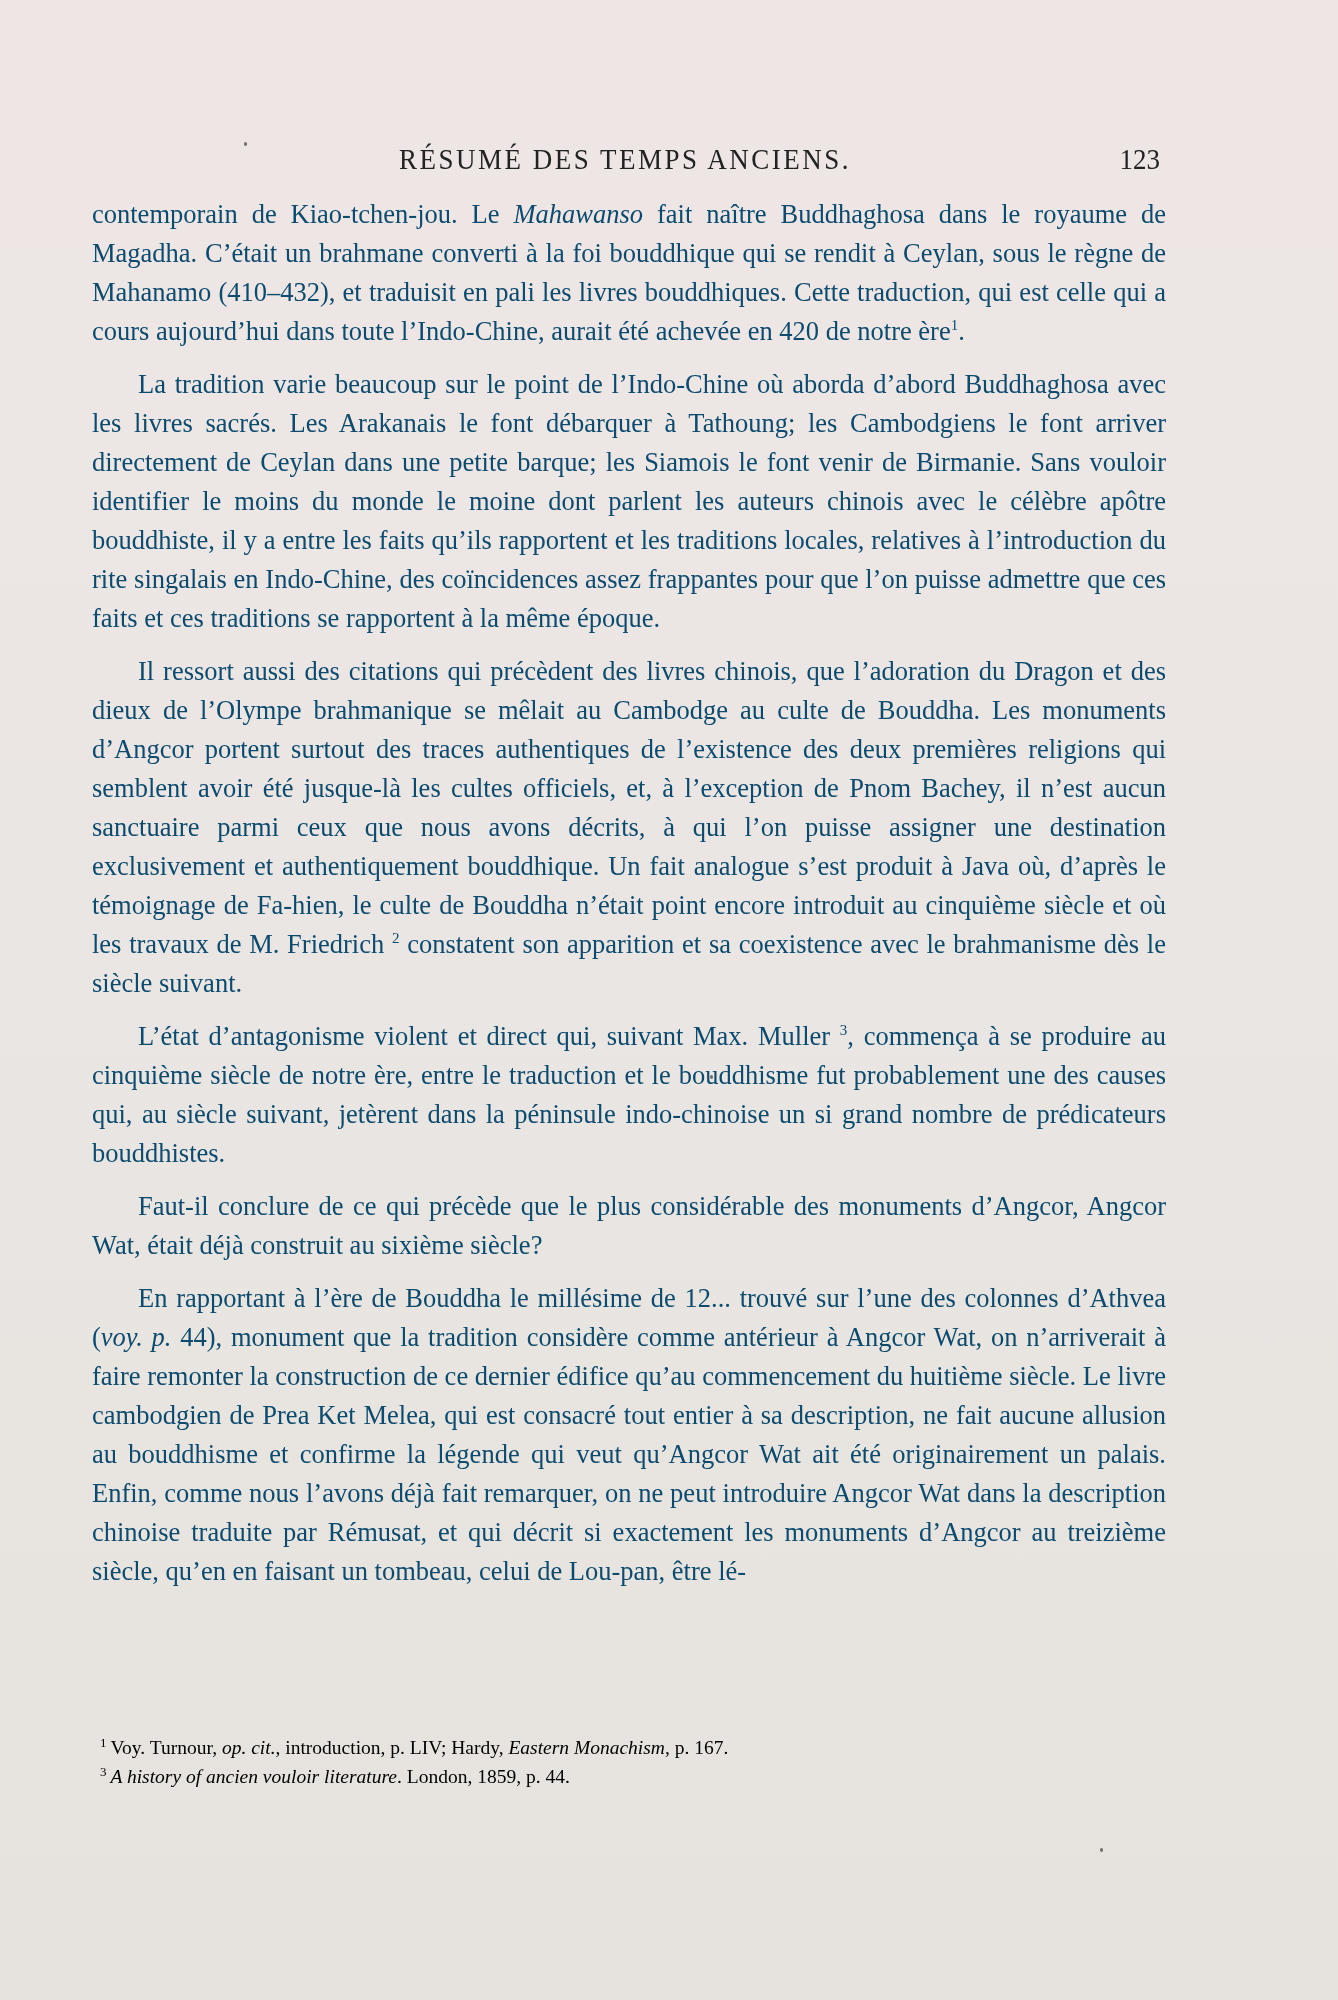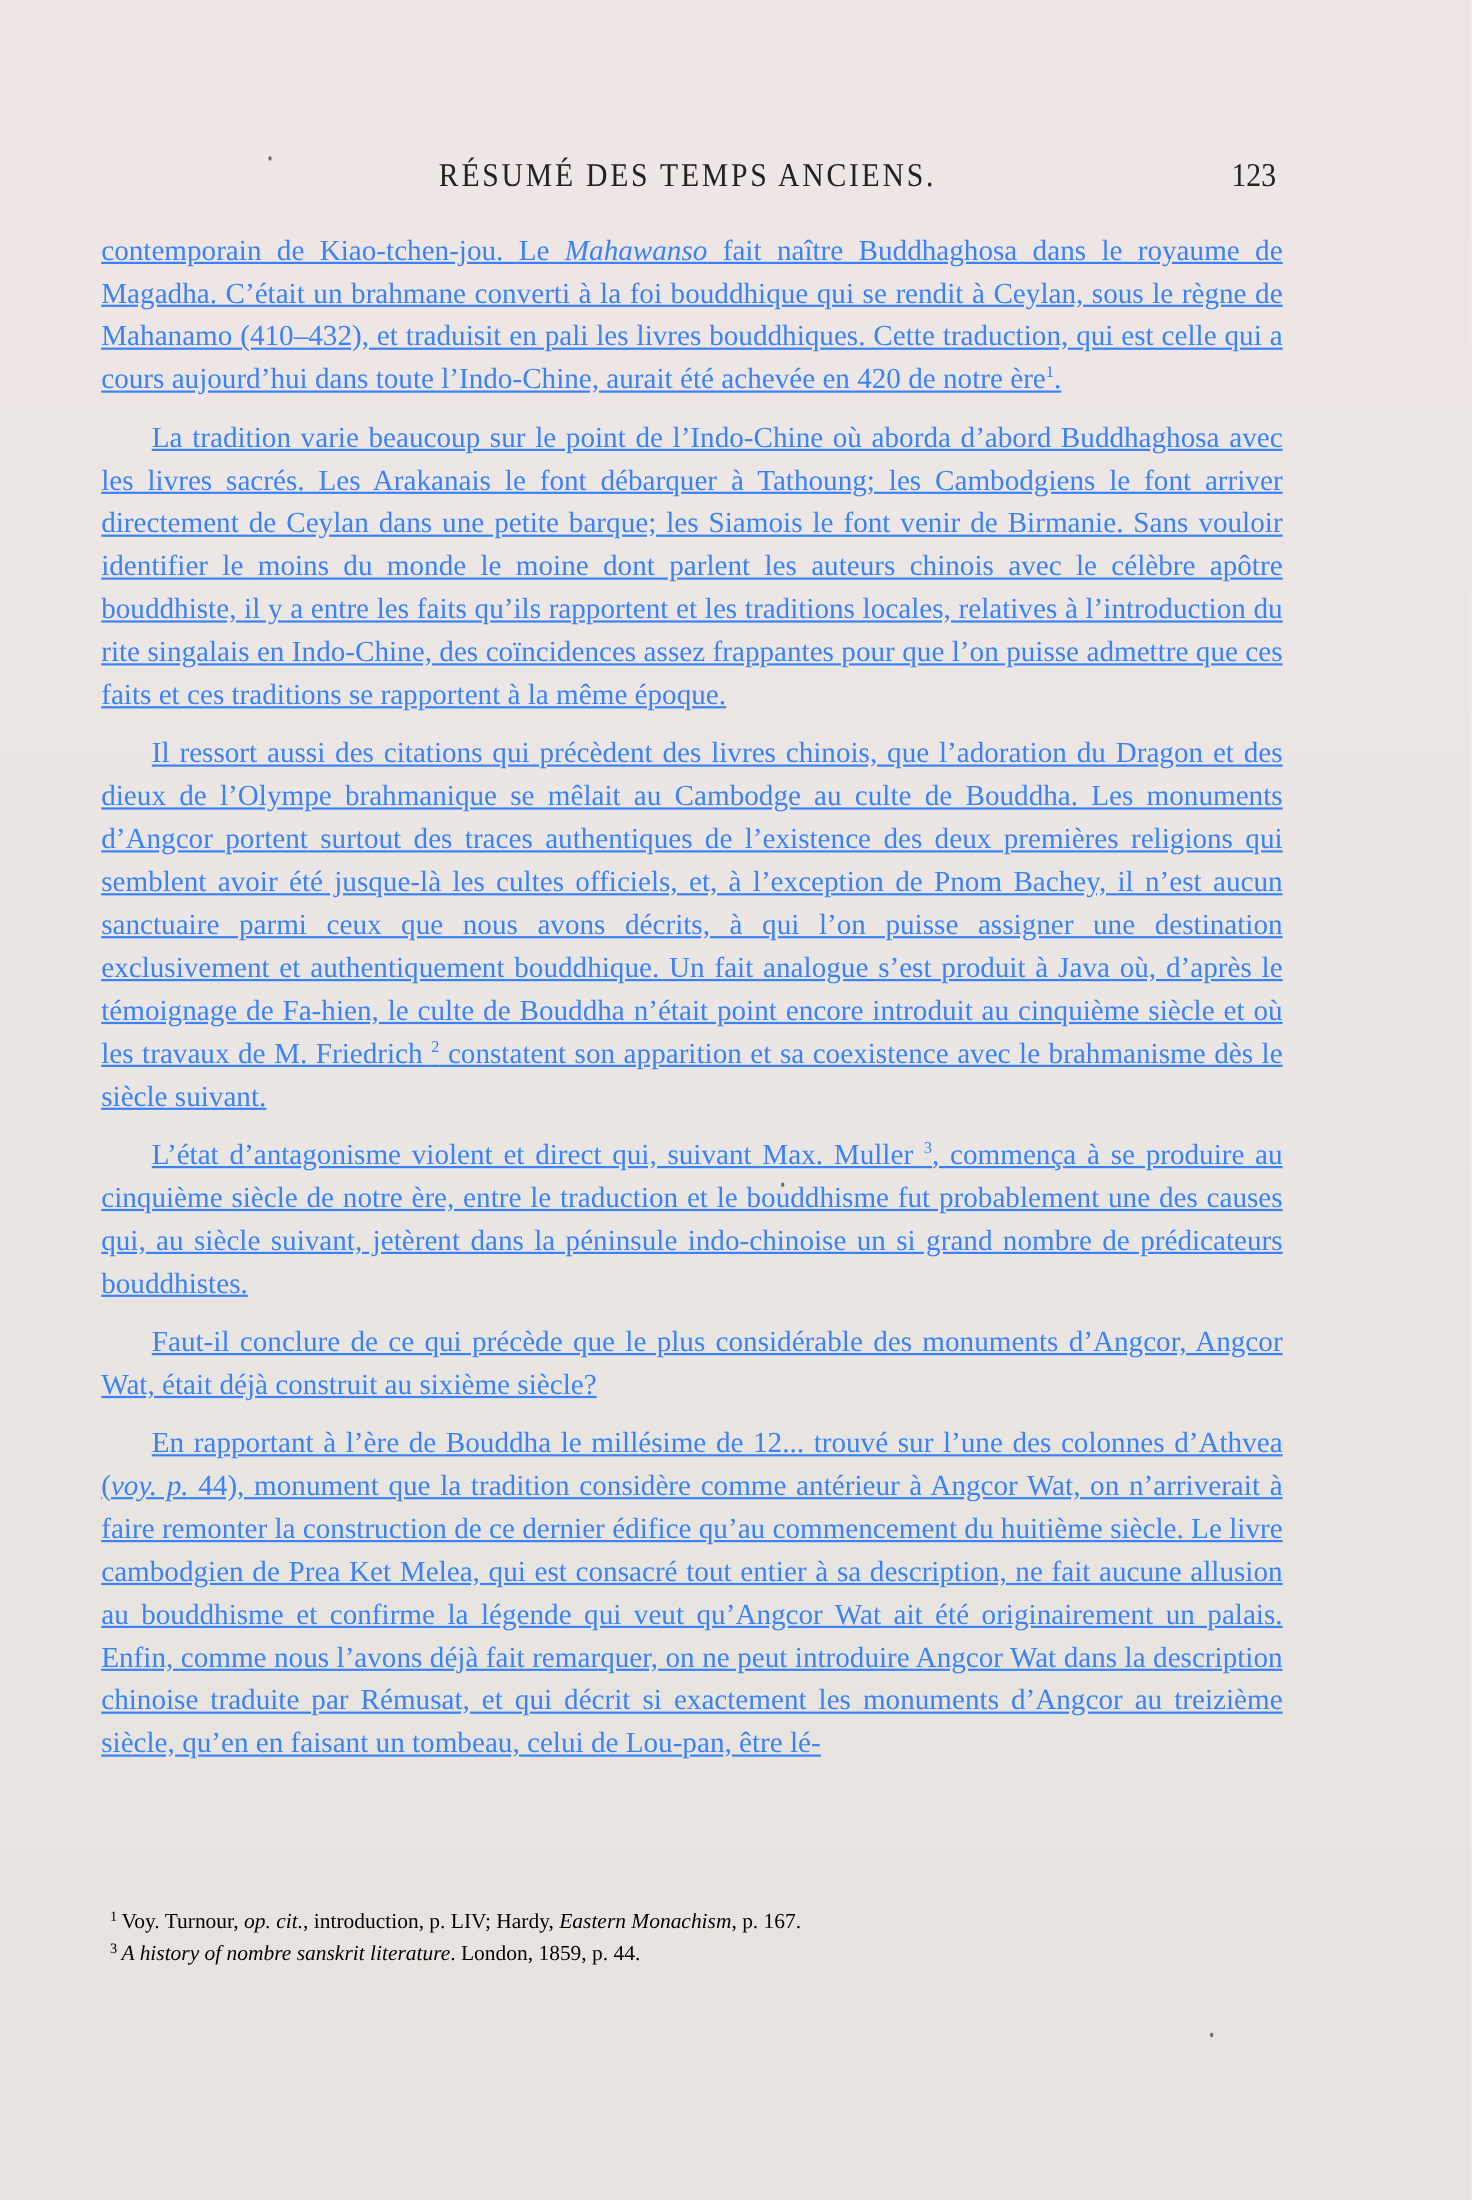--- a/index.html
+++ b/index.html
@@ -44,28 +44,27 @@
       position: absolute;
       right: -2px;
       top: 0;
       font-size: 27px;
       transform: scaleY(1.12);
       transform-origin: top right;
       color: #222;
     }
     .body-text {
       position: absolute;
-      top: 208px;
+      top: 195px;
       left: 92px;
       width: 1074px;
       font-size: 26.5px;
       line-height: 39px;
       text-align: justify;
-      color: #3b82f6;
-      text-decoration: underline;
+      color: #0c4a6e;
     }
     .body-text p {
       margin: 0;
       text-indent: 46px;
       text-align: justify;
     }
     .body-text p.cont {
       text-indent: 0;
     }
     .body-text p + p {
@@ -120,19 +119,19 @@
       <p class="cont"><span>contemporain de Kiao-tchen-jou. Le </span><i>Mahawanso</i><span> fait naître Buddhaghosa dans le royaume de Magadha. C’était un brahmane converti à la foi bouddhique qui se rendit à Ceylan, sous le règne de Mahanamo (410–432), et traduisit en pali les livres bouddhiques. Cette traduction, qui est celle qui a cours aujourd’hui dans toute l’Indo-Chine, aurait été achevée en 420 de notre ère</span><sup class="fn-ref">1</sup><span>.</span></p>
       <p><span>La tradition varie beaucoup sur le point de l’Indo-Chine où aborda d’abord Buddhaghosa avec les livres sacrés. Les Arakanais le font débarquer à Tathoung; les Cambodgiens le font arriver directement de Ceylan dans une petite barque; les Siamois le font venir de Birmanie. Sans vouloir identifier le moins du monde le moine dont parlent les auteurs chinois avec le célèbre apôtre bouddhiste, il y a entre les faits qu’ils rapportent et les traditions locales, relatives à l’introduction du rite singalais en Indo-Chine, des coïncidences assez frappantes pour que l’on puisse admettre que ces faits et ces traditions se rapportent à la même époque.</span></p>
       <p><span>Il ressort aussi des citations qui précèdent des livres chinois, que l’adoration du Dragon et des dieux de l’Olympe brahmanique se mêlait au Cambodge au culte de Bouddha. Les monuments d’Angcor portent surtout des traces authentiques de l’existence des deux premières religions qui semblent avoir été jusque-là les cultes officiels, et, à l’exception de Pnom Bachey, il n’est aucun sanctuaire parmi ceux que nous avons décrits, à qui l’on puisse assigner une destination exclusivement et authentiquement bouddhique. Un fait analogue s’est produit à Java où, d’après le témoignage de Fa-hien, le culte de Bouddha n’était point encore introduit au cinquième siècle et où les travaux de M. Friedrich </span><sup class="fn-ref">2</sup><span> constatent son apparition et sa coexistence avec le brahmanisme dès le siècle suivant.</span></p>
       <p><span>L’état d’antagonisme violent et direct qui, suivant Max. Muller </span><sup class="fn-ref">3</sup><span>, commença à se produire au cinquième siècle de notre ère, entre le traduction et le bouddhisme fut probablement une des causes qui, au siècle suivant, jetèrent dans la péninsule indo-chinoise un si grand nombre de prédicateurs bouddhistes.</span></p>
       <p><span>Faut-il conclure de ce qui précède que le plus considérable des monuments d’Angcor, Angcor Wat, était déjà construit au sixième siècle?</span></p>
       <p><span>En rapportant à l’ère de Bouddha le millésime de 12... trouvé sur l’une des colonnes d’Athvea (</span><i>voy. p.</i><span> 44), monument que la tradition considère comme antérieur à Angcor Wat, on n’arriverait à faire remonter la construction de ce dernier édifice qu’au commencement du huitième siècle. Le livre cambodgien de Prea Ket Melea, qui est consacré tout entier à sa description, ne fait aucune allusion au bouddhisme et confirme la légende qui veut qu’Angcor Wat ait été originairement un palais. Enfin, comme nous l’avons déjà fait remarquer, on ne peut introduire Angcor Wat dans la description chinoise traduite par Rémusat, et qui décrit si exactement les monuments d’Angcor au treizième siècle, qu’en en faisant un tombeau, celui de Lou-pan, être lé-</span></p>
     </div>
 
   <div class="footnotes" id="footnotes">
       <div class="footnote"><sup>1</sup><span>Voy. Turnour, </span><i>op. cit.</i><span>, introduction, p. LIV; Hardy, </span><i>Eastern Monachism</i><span>, p. 167.</span></div>
-      <div class="footnote"><sup>3</sup><i>A history of nombre sanskrit literature</i><span>. London, 1859, p. 44.</span></div>
+      <div class="footnote"><sup>3</sup><i>A history of ancien vouloir literature</i><span>. London, 1859, p. 44.</span></div>
     </div>
 
   <span class="speck" style="left:244px;top:142px;"></span>
   <span class="speck" style="left:710px;top:1075px;"></span>
   <span class="speck" style="left:1100px;top:1848px;"></span>
 </div>
 
 </body></html>

